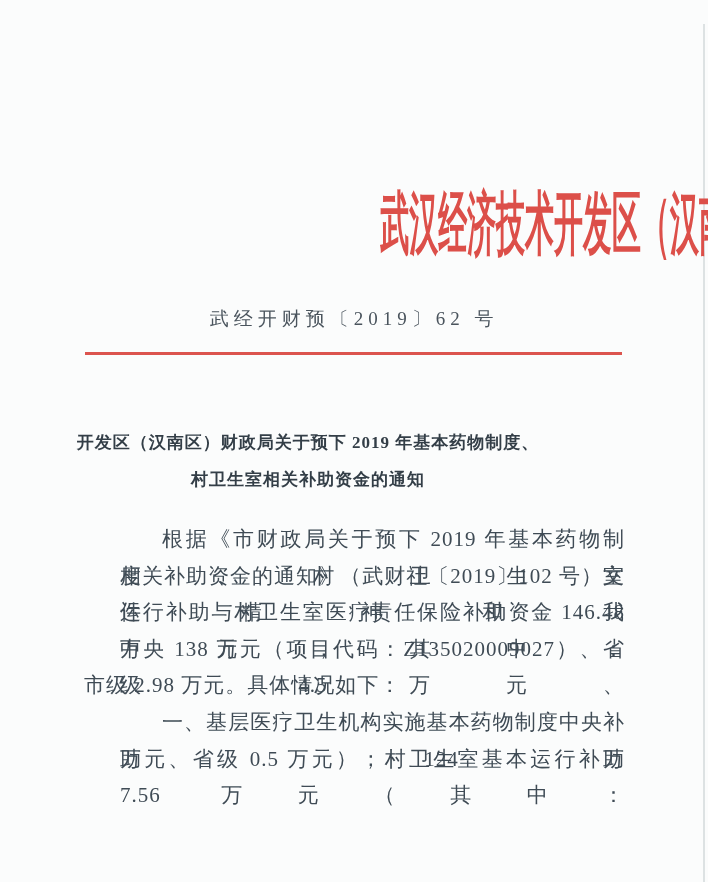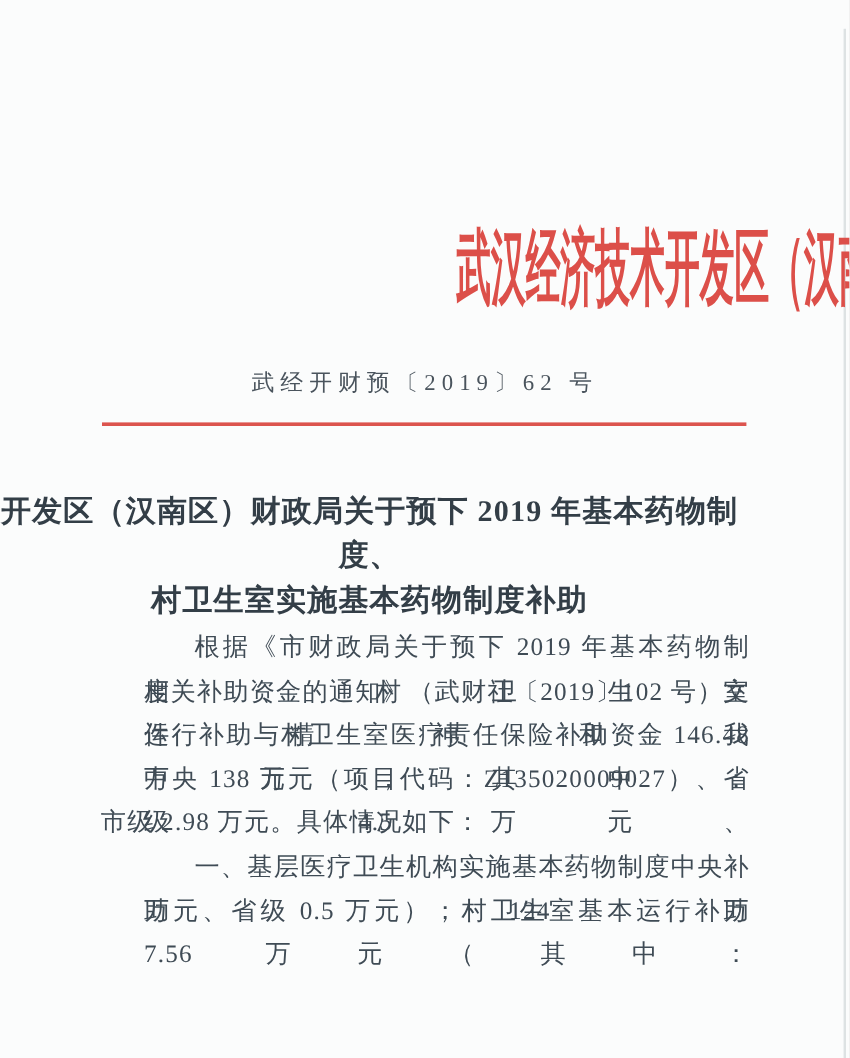--- a/index.html
+++ b/index.html
@@ -58,26 +58,26 @@
   .red-rule {
     position: absolute;
     top: 352px;
     left: 85px;
     width: 537px;
     height: 3px;
     background: #dc544e;
   }
   .doc-title {
     position: absolute;
-    top: 408px;
+    top: 424px;
     left: 0;
     width: 616px;
     text-align: center;
     font-weight: bold;
-    font-size: 25px;
+    font-size: 17px;
     line-height: 37px;
     color: #333e47;
     letter-spacing: 1px;
   }
   .body-block {
     position: absolute;
     top: 521px;
     left: 84px;
     width: 541px;
     font-size: 21px;
@@ -109,21 +109,21 @@
   <div class="red-header">
     <span class="agency">武汉经济技术开发区（汉南区）财政局文件</span>
   </div>
 
   <div class="doc-number">武经开财预〔2019〕62 号</div>
 
   <div class="red-rule"></div>
 
   <div class="doc-title">
     <div>开发区（汉南区）财政局关于预下 2019 年基本药物制度、</div>
-    <div>村卫生室实施基本药物制度补助</div>
+    <div>村卫生室相关补助资金的通知</div>
   </div>
 
   <div class="body-block">
     <div class="body-line fill indent">根据《市财政局关于预下 2019 年基本药物制度、村卫生室</div>
     <div class="body-line fill">相关补助资金的通知》（武财社〔2019〕102 号）文件精神和我</div>
     <div class="body-line fill">运行补助与村卫生室医疗责任保险补助资金 146.48 万元，其中：</div>
     <div class="body-line fill">中央 138 万元（项目代码：Z135020009027）、省级 4.5 万元、</div>
     <div class="body-line">市级 2.98 万元。具体情况如下：</div>
     <div class="body-line fill indent">一、基层医疗卫生机构实施基本药物制度中央补助 124 万</div>
     <div class="body-line fill">万元、省级 0.5 万元）；村卫生室基本运行补助 7.56 万元（其中：</div>

